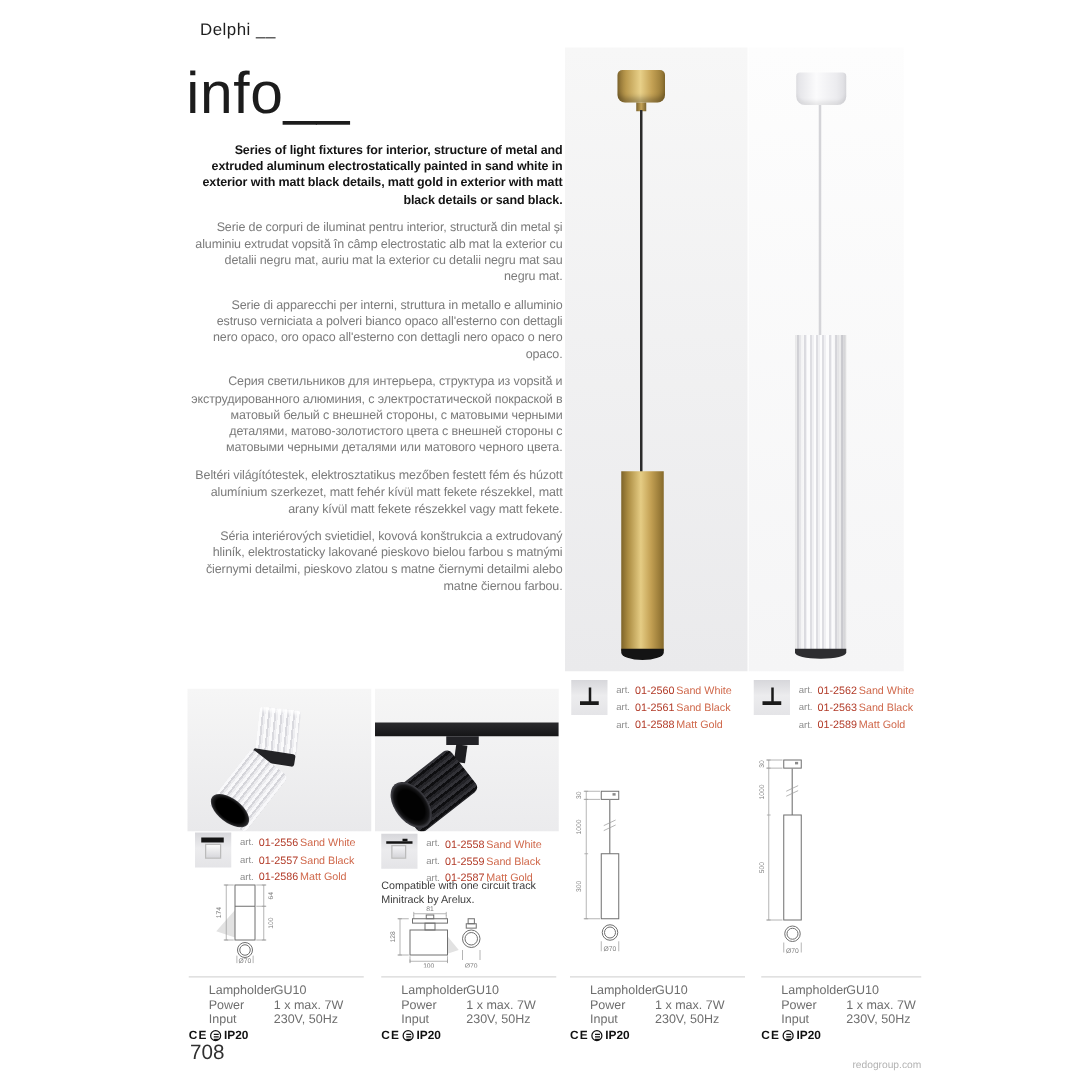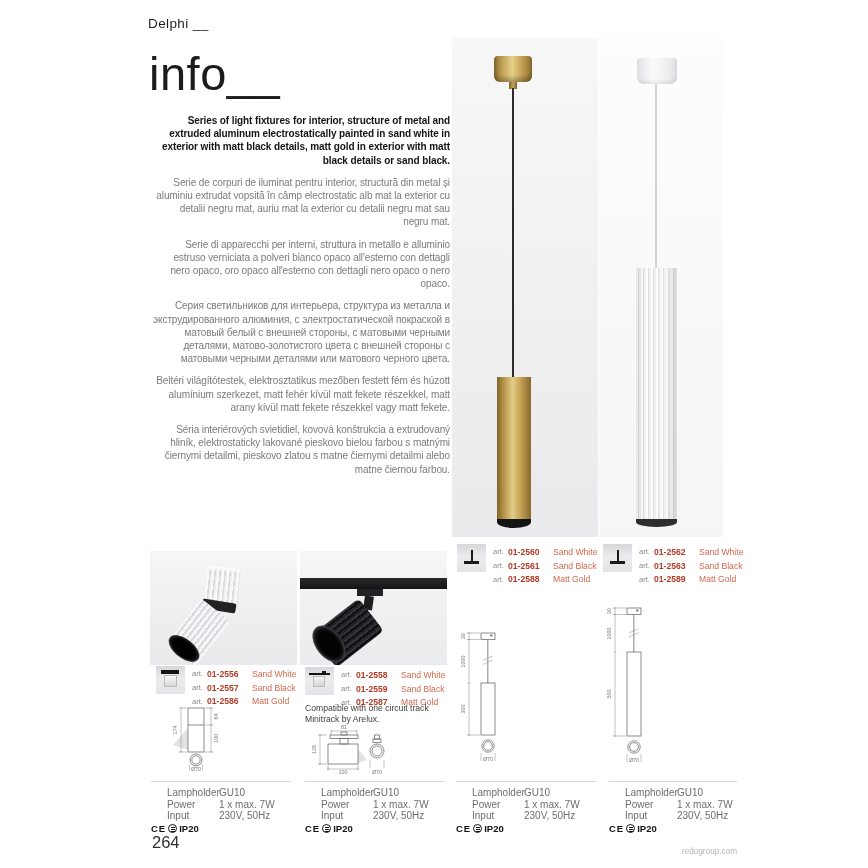--- a/index.html
+++ b/index.html
@@ -1,21 +1,21 @@
 <!DOCTYPE html>
 <html><head>
 <meta charset="utf-8">
 <style>
   * { margin:0; padding:0; box-sizing:border-box; }
   html,body { background:#ffffff; }
   .page {
     position:relative; width:868px; height:868px; background:#fff;
     font-family:"Liberation Sans", sans-serif; overflow:hidden;
   }
-  .brand { position:absolute; left:148px; top:16px; font-size:13.5px; color:#1e1e1e; letter-spacing:.4px; }
+  .brand { position:absolute; left:160px; top:16px; font-size:13.5px; color:#1e1e1e; letter-spacing:.4px; }
   .title { position:absolute; left:149px; top:46px; font-size:47px; font-weight:400; color:#1c1c1c; letter-spacing:.5px; }
   .desc  { position:absolute; left:152px; top:114px; width:298px;text-align:right; }
   .desc p { font-size:10px; line-height:13.2px; color:#7b7b7b; margin-bottom:9px; letter-spacing:-0.1px; }
   .desc p.lead { color:#141414; font-weight:bold; }
 
   
   .photo { position:absolute; overflow:hidden; }
   .photo-gold  { left:452px; top:38px; width:146px; height:499px; background:linear-gradient(180deg,#f7f7f7,#eaeaec); }
   .photo-white { left:599px; top:38px; width:124px; height:499px; background:linear-gradient(180deg,#fdfdfd,#f5f5f6); }
   .photo-spot  { left:150px; top:551px; width:147px; height:114px; background:linear-gradient(180deg,#f6f6f6,#e9e9eb); }
@@ -54,21 +54,21 @@
   .t-lens { position:absolute; left:8px; top:80px; width:42px; height:26px; border-radius:50%; transform:rotate(52deg);
     background:radial-gradient(ellipse at center,#020202 46%,#151517 60%,#3e3e44 68%,#101012 76%); }
 
   
   .artblock { position:absolute; display:flex; gap:7px; }
   .art-icon { width:29px; height:28px; position:relative; flex:0 0 auto;
     background:linear-gradient(180deg,#d7d7db,#ececee 45%,#e4e4e7); }
   .art-rows { padding-top:1px; }
   .art-row { display:flex; align-items:center; height:13.8px; white-space:nowrap; }
   .art-label { font-size:7.6px; color:#8b8b8b; width:15px; }
-  .art-code { font-size:8.6px; font-weight:bold; color:#b23b28; width:45px; }
+  .art-code { font-size:8.6px; font-weight:normal; color:#b23b28; width:33px; }
   .art-finish { font-size:8.6px; color:#d0694c; }
   .icon-pendant-v { position:absolute; left:13.5px; top:6px; width:2px; height:12px; background:#1a1a1a; }
   .icon-pendant-h { position:absolute; left:7px; top:17px; width:15px; height:3px; background:#1a1a1a; }
   .icon-spot-bar { position:absolute; left:5px; top:4px; width:18px; height:3.5px; background:#141414; }
   .icon-spot-body { position:absolute; left:8px; top:8.5px; width:13px; height:12px; background:linear-gradient(180deg,#fafafa,#d8d8dc); border:0.5px solid #bbb; }
   .icon-track-bar { position:absolute; left:4px; top:6px; width:21px; height:2px; background:#141414; }
   .icon-track-nub { position:absolute; left:17px; top:4px; width:4px; height:2px; background:#141414; }
   .icon-track-body { position:absolute; left:8px; top:9px; width:12px; height:11px; background:linear-gradient(180deg,#f5f5f7,#d5d5d9); border:0.5px solid #bbb; }
   .track-note { position:absolute; left:305px; top:703px; width:142px; font-size:8.6px; line-height:10.8px; color:#3d3d3d; }
 
@@ -96,21 +96,21 @@
 
 <div class="page">
 
   <div class="brand">Delphi __</div>
   <div class="title">info__</div>
 
   <div class="desc">
     <p class="lead">Series of light fixtures for interior, structure of metal and extruded aluminum electrostatically painted in sand white in exterior with matt black details, matt gold in exterior with matt black details or sand black.</p>
     <p>Serie de corpuri de iluminat pentru interior, structură din metal și aluminiu extrudat vopsită în câmp electrostatic alb mat la exterior cu detalii negru mat, auriu mat la exterior cu detalii negru mat sau negru mat.</p>
     <p>Serie di apparecchi per interni, struttura in metallo e alluminio estruso verniciata a polveri bianco opaco all'esterno con dettagli nero opaco, oro opaco all'esterno con dettagli nero opaco o nero opaco.</p>
-    <p>Серия светильников для интерьера, структура из металла и экструдированного алюминия, с электростатической покраской в матовый белый с внешней стороны, с матовыми черными деталями, матово-золотистого цвета с внешней стороны с матовыми черными деталями или матового черного цвета.</p>
+    <p>Серия светильников для интерьера, структура из vopsită и экструдированного алюминия, с электростатической покраской в матовый белый с внешней стороны, с матовыми черными деталями, матово-золотистого цвета с внешней стороны с матовыми черными деталями или матового черного цвета.</p>
     <p>Beltéri világítótestek, elektrosztatikus mezőben festett fém és húzott alumínium szerkezet, matt fehér kívül matt fekete részekkel, matt arany kívül matt fekete részekkel vagy matt fekete.</p>
     <p>Séria interiérových svietidiel, kovová konštrukcia a extrudovaný hliník, elektrostaticky lakované pieskovo bielou farbou s matnými čiernymi detailmi, pieskovo zlatou s matne čiernymi detailmi alebo matne čiernou farbou.</p>
   </div>
 
   <div class="photo photo-gold">
     <div class="g-canopy"></div>
     <div class="g-stem"></div>
     <div class="g-cable"></div>
     <div class="g-body"></div>
     <div class="g-rim"></div>
@@ -399,16 +399,16 @@
         <span class="sl">Input</span>
         <span>230V, 50Hz</span>
       </div>
     <div class="marks">
         <span class="ce">CE</span>
         <span class="circ-mark"></span>
         <span class="ip">IP20</span>
       </div>
   </div>
 
-  <div class="pagenum">264</div>
+  <div class="pagenum">708</div>
   <div class="website">redogroup.com</div>
 
 </div>
 
 </body></html>

